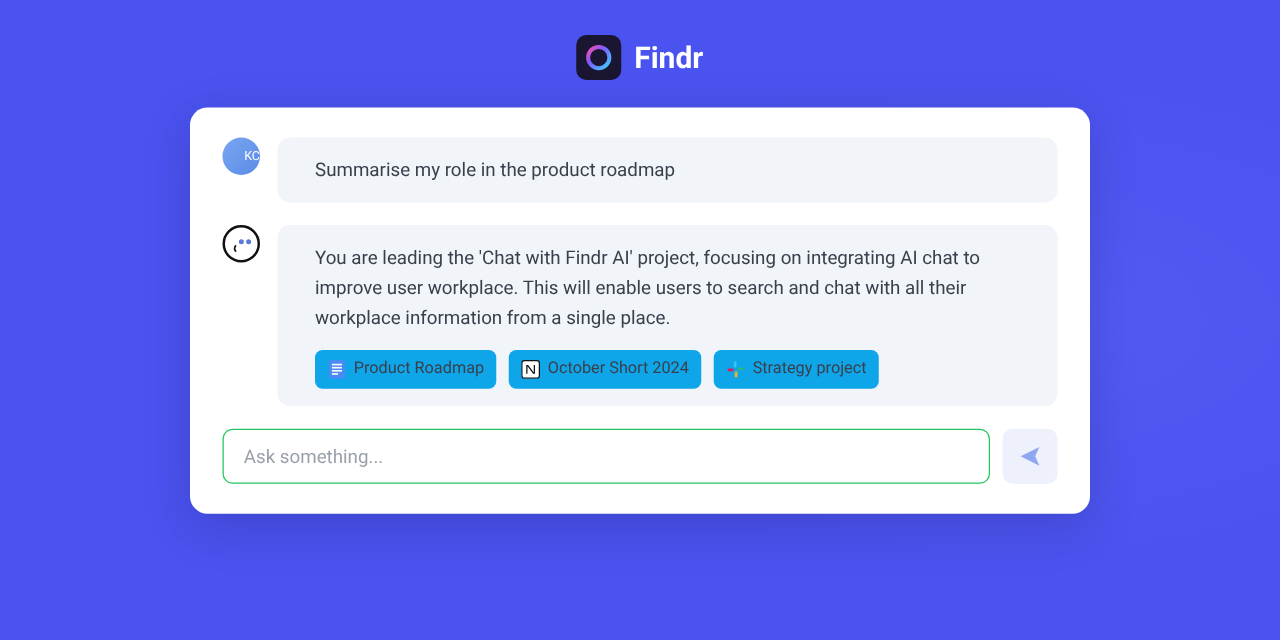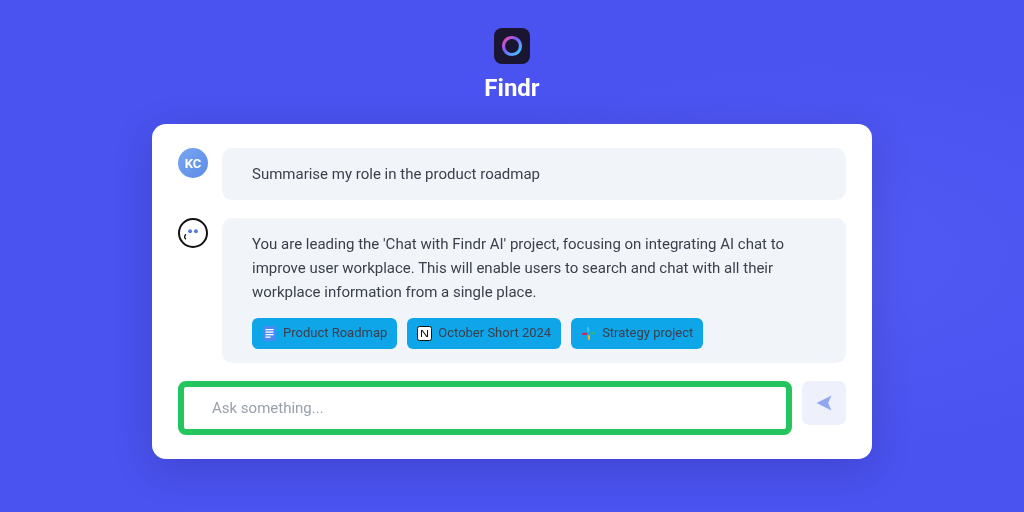--- a/index.html
+++ b/index.html
@@ -17,21 +17,20 @@
       background: radial-gradient(ellipse 800px 400px at 80% 50%, rgba(100,110,255,0.3) 0%, transparent 50%);
     }
     .header {
       display: flex;
       align-items: center;
       justify-content: center;
       padding-top: 28px;
       gap: 10px;
       position: relative;
       z-index: 2;
-      flex-direction: column;
     }
     .logo-icon {
       width: 36px;
       height: 36px;
       border-radius: 8px;
       background: #1a1530;
       display: flex;
       align-items: center;
       justify-content: center;
     }
@@ -60,23 +59,23 @@
       gap: 14px;
       margin-bottom: 18px;
     }
     .avatar {
       width: 30px;
       height: 30px;
       border-radius: 50%;
       flex-shrink: 0;
       display: flex;
       align-items: center;
-      justify-content: center;
-      font-size: 13px;
-      font-weight: 700;
+      justify-content: flex-end;
+      font-size: 10px;
+      font-weight: 400;
     }
     .avatar-user {
       background: linear-gradient(135deg, #7aa5f0, #5a8ce8);
       color: #fff;
     }
     .avatar-bot {
       background: #fff;
       border: 2px solid #111;
       position: relative;
     }
@@ -112,23 +111,23 @@
       align-items: center;
       justify-content: center;
     }
     .input-row {
       display: flex;
       gap: 10px;
       margin-top: 8px;
     }
     .input-box {
       flex: 1;
-      border: 6px solid #22c55e;
+      border: 1px solid #22c55e;
       border-radius: 8px;
-      padding: 12px 28px;
+      padding: 12px 16px;
       font-size: 15px;
       color: #9aa0ab;
       background: #fff;
     }
     .send-btn {
       width: 44px;
       height: 44px;
       border-radius: 8px;
       background: #eef1fb;
       display: flex;

